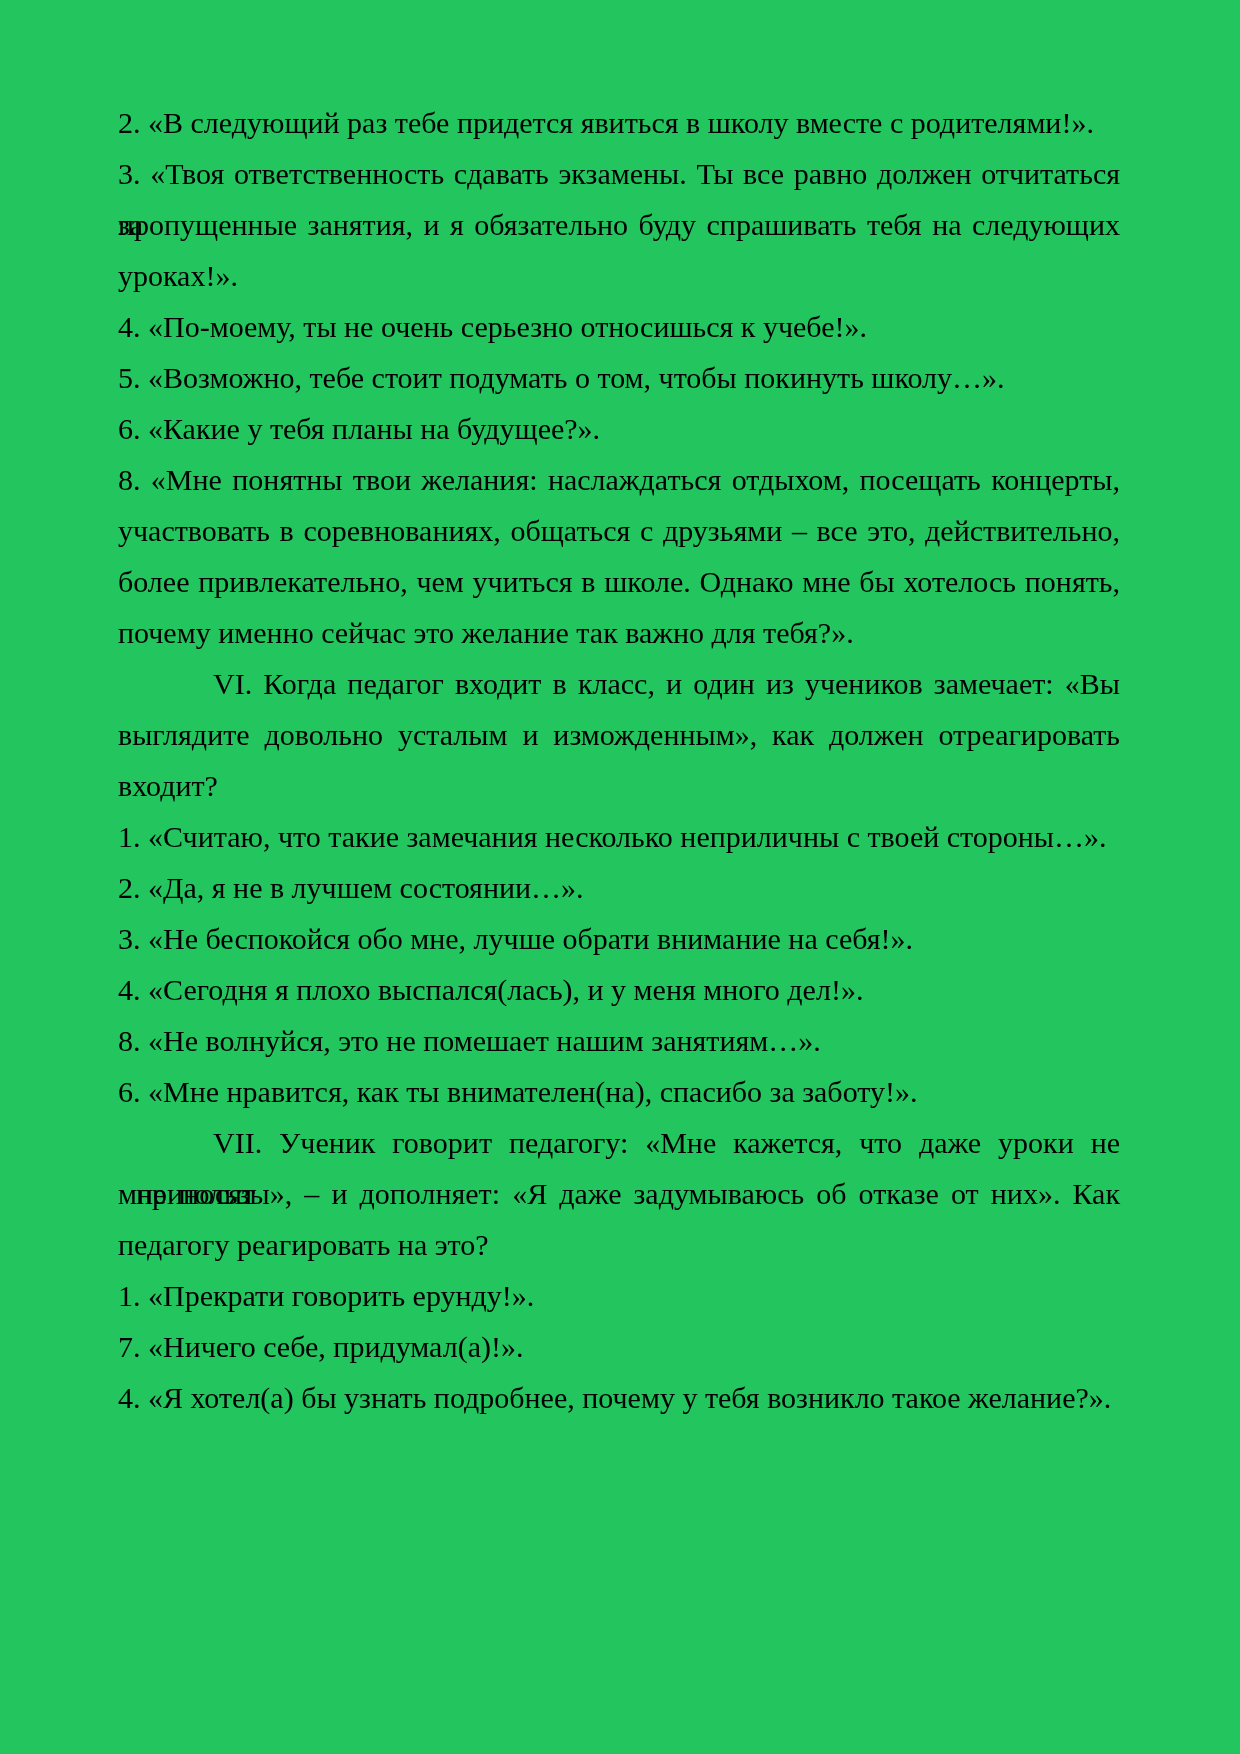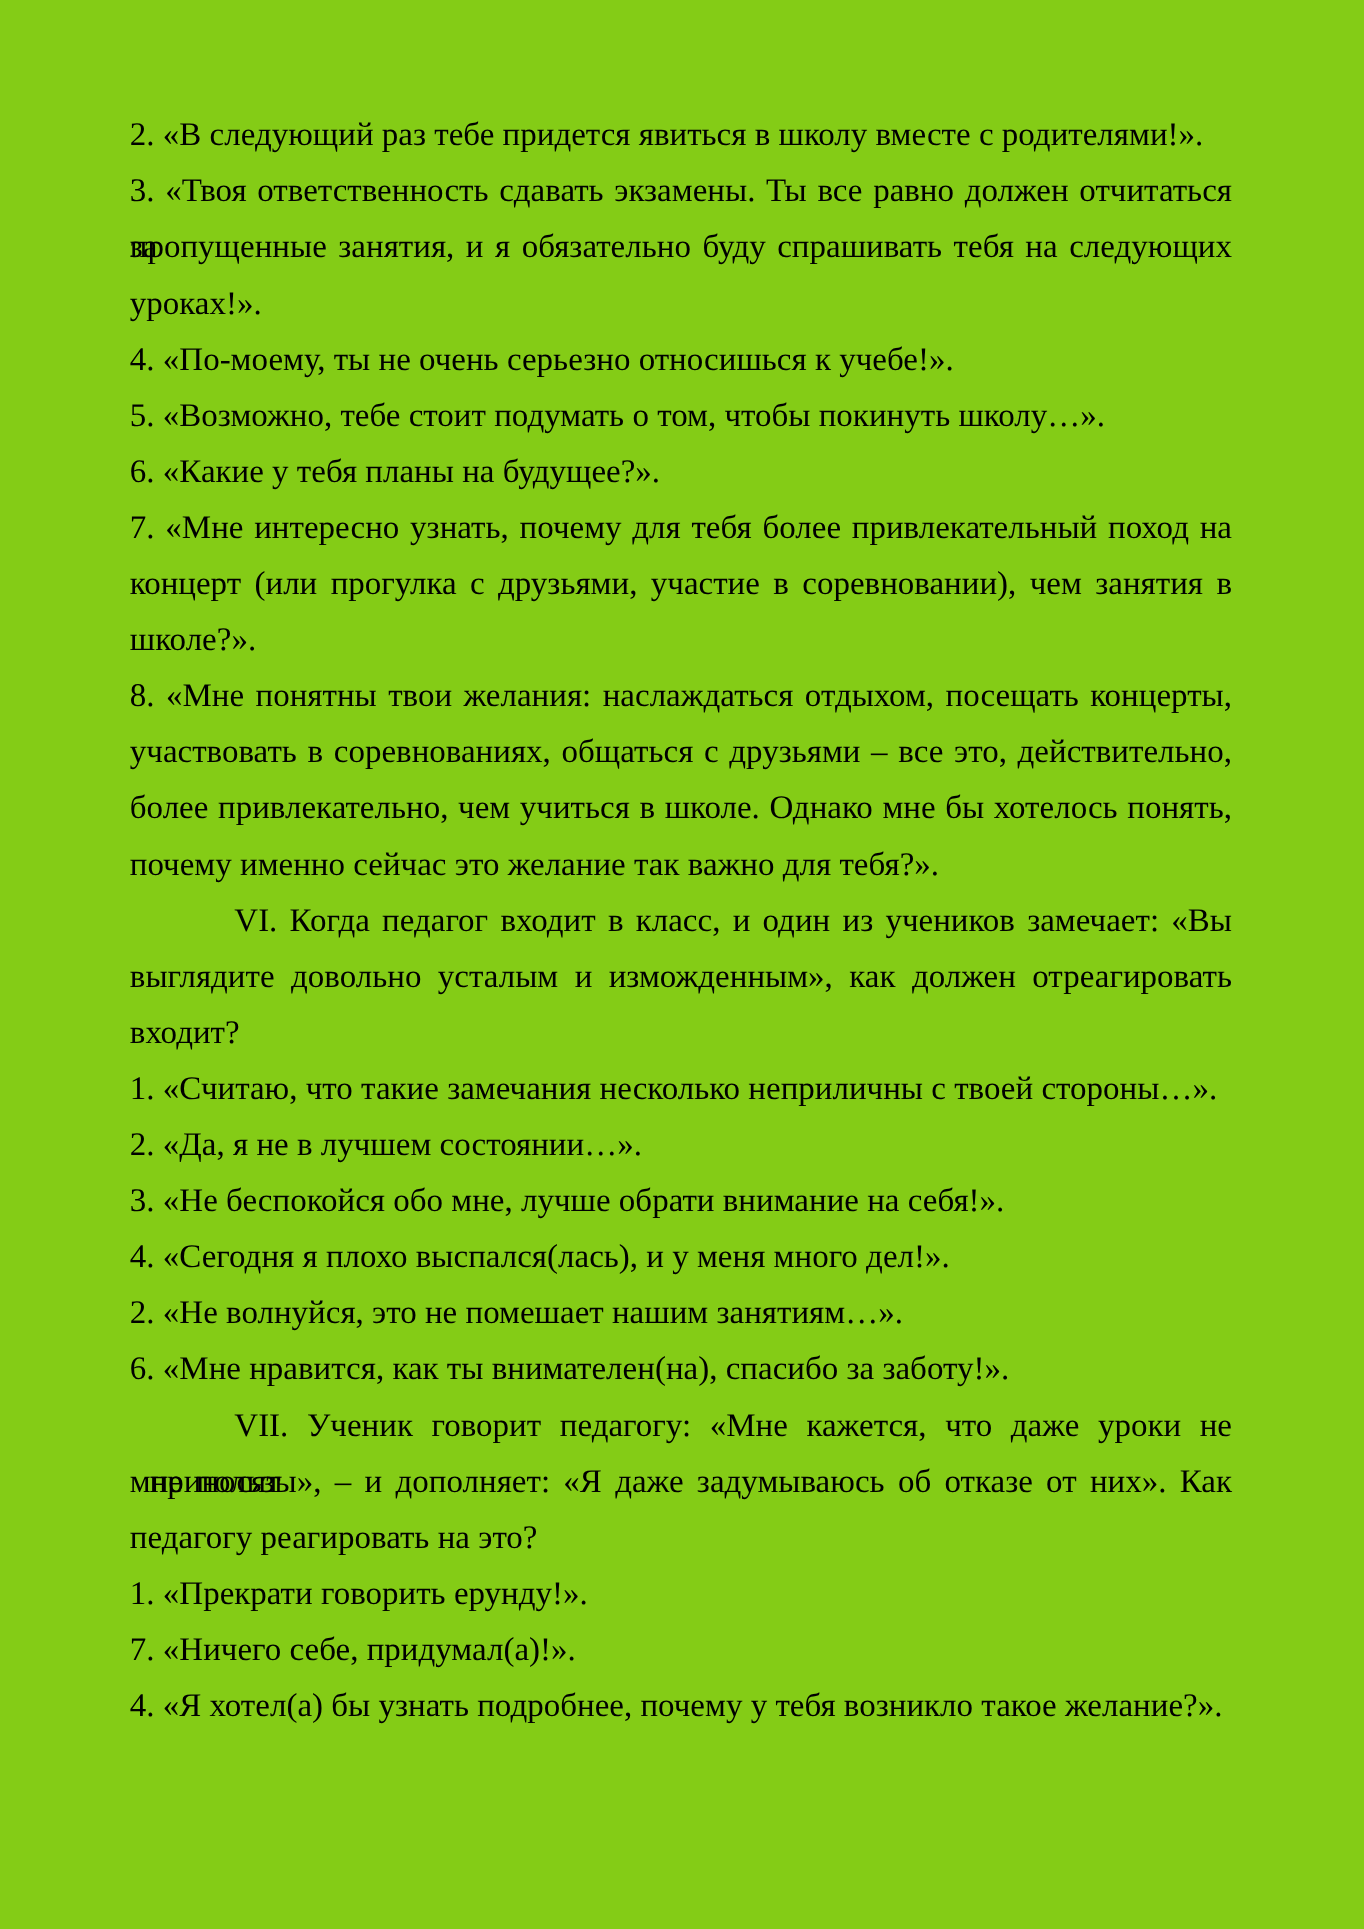--- a/index.html
+++ b/index.html
@@ -5,21 +5,21 @@
   * { margin: 0; padding: 0; box-sizing: border-box; }
   html, body {
     width: 1240px;
     background: #ffffff;
     font-family: "Liberation Serif", "DejaVu Serif", serif;
   }
   .page {
     position: relative;
     width: 1240px;
     height: 1754px;
-    background: #84cc16;
+    background: #22c55e;
     overflow: hidden;
   }
   .content {
     position: absolute;
     left: 118px;
     top: 97px;
     width: 1002px;
     color: #000000;
     font-size: 30px;
   }
@@ -59,25 +59,20 @@
       <div class="paragraph">
         <div class="line">4. «По-моему, ты не очень серьезно относишься к учебе!».</div>
       </div>
       <div class="paragraph">
         <div class="line">5. «Возможно, тебе стоит подумать о том, чтобы покинуть школу…».</div>
       </div>
       <div class="paragraph">
         <div class="line">6. «Какие у тебя планы на будущее?».</div>
       </div>
       <div class="paragraph">
-        <div class="line fill">7. «Мне интересно узнать, почему для тебя более привлекательный поход на</div>
-        <div class="line fill">концерт (или прогулка с друзьями, участие в соревновании), чем занятия в</div>
-        <div class="line">школе?».</div>
-      </div>
-      <div class="paragraph">
         <div class="line fill">8. «Мне понятны твои желания: наслаждаться отдыхом, посещать концерты,</div>
         <div class="line fill">участвовать в соревнованиях, общаться с друзьями – все это, действительно,</div>
         <div class="line fill">более привлекательно, чем учиться в школе. Однако мне бы хотелось понять,</div>
         <div class="line">почему именно сейчас это желание так важно для тебя?».</div>
       </div>
       <div class="paragraph">
         <div class="line fill indent">VI. Когда педагог входит в класс, и один из учеников замечает: «Вы</div>
         <div class="line fill">выглядите довольно усталым и изможденным», как должен отреагировать</div>
         <div class="line">входит?</div>
       </div>
@@ -87,21 +82,21 @@
       <div class="paragraph">
         <div class="line">2. «Да, я не в лучшем состоянии…».</div>
       </div>
       <div class="paragraph">
         <div class="line">3. «Не беспокойся обо мне, лучше обрати внимание на себя!».</div>
       </div>
       <div class="paragraph">
         <div class="line">4. «Сегодня я плохо выспался(лась), и у меня много дел!».</div>
       </div>
       <div class="paragraph">
-        <div class="line">2. «Не волнуйся, это не помешает нашим занятиям…».</div>
+        <div class="line">8. «Не волнуйся, это не помешает нашим занятиям…».</div>
       </div>
       <div class="paragraph">
         <div class="line">6. «Мне нравится, как ты внимателен(на), спасибо за заботу!».</div>
       </div>
       <div class="paragraph">
         <div class="line fill indent">VII. Ученик говорит педагогу: «Мне кажется, что даже уроки не приносят</div>
         <div class="line fill">мне пользы», – и дополняет: «Я даже задумываюсь об отказе от них». Как</div>
         <div class="line">педагогу реагировать на это?</div>
       </div>
       <div class="paragraph">

